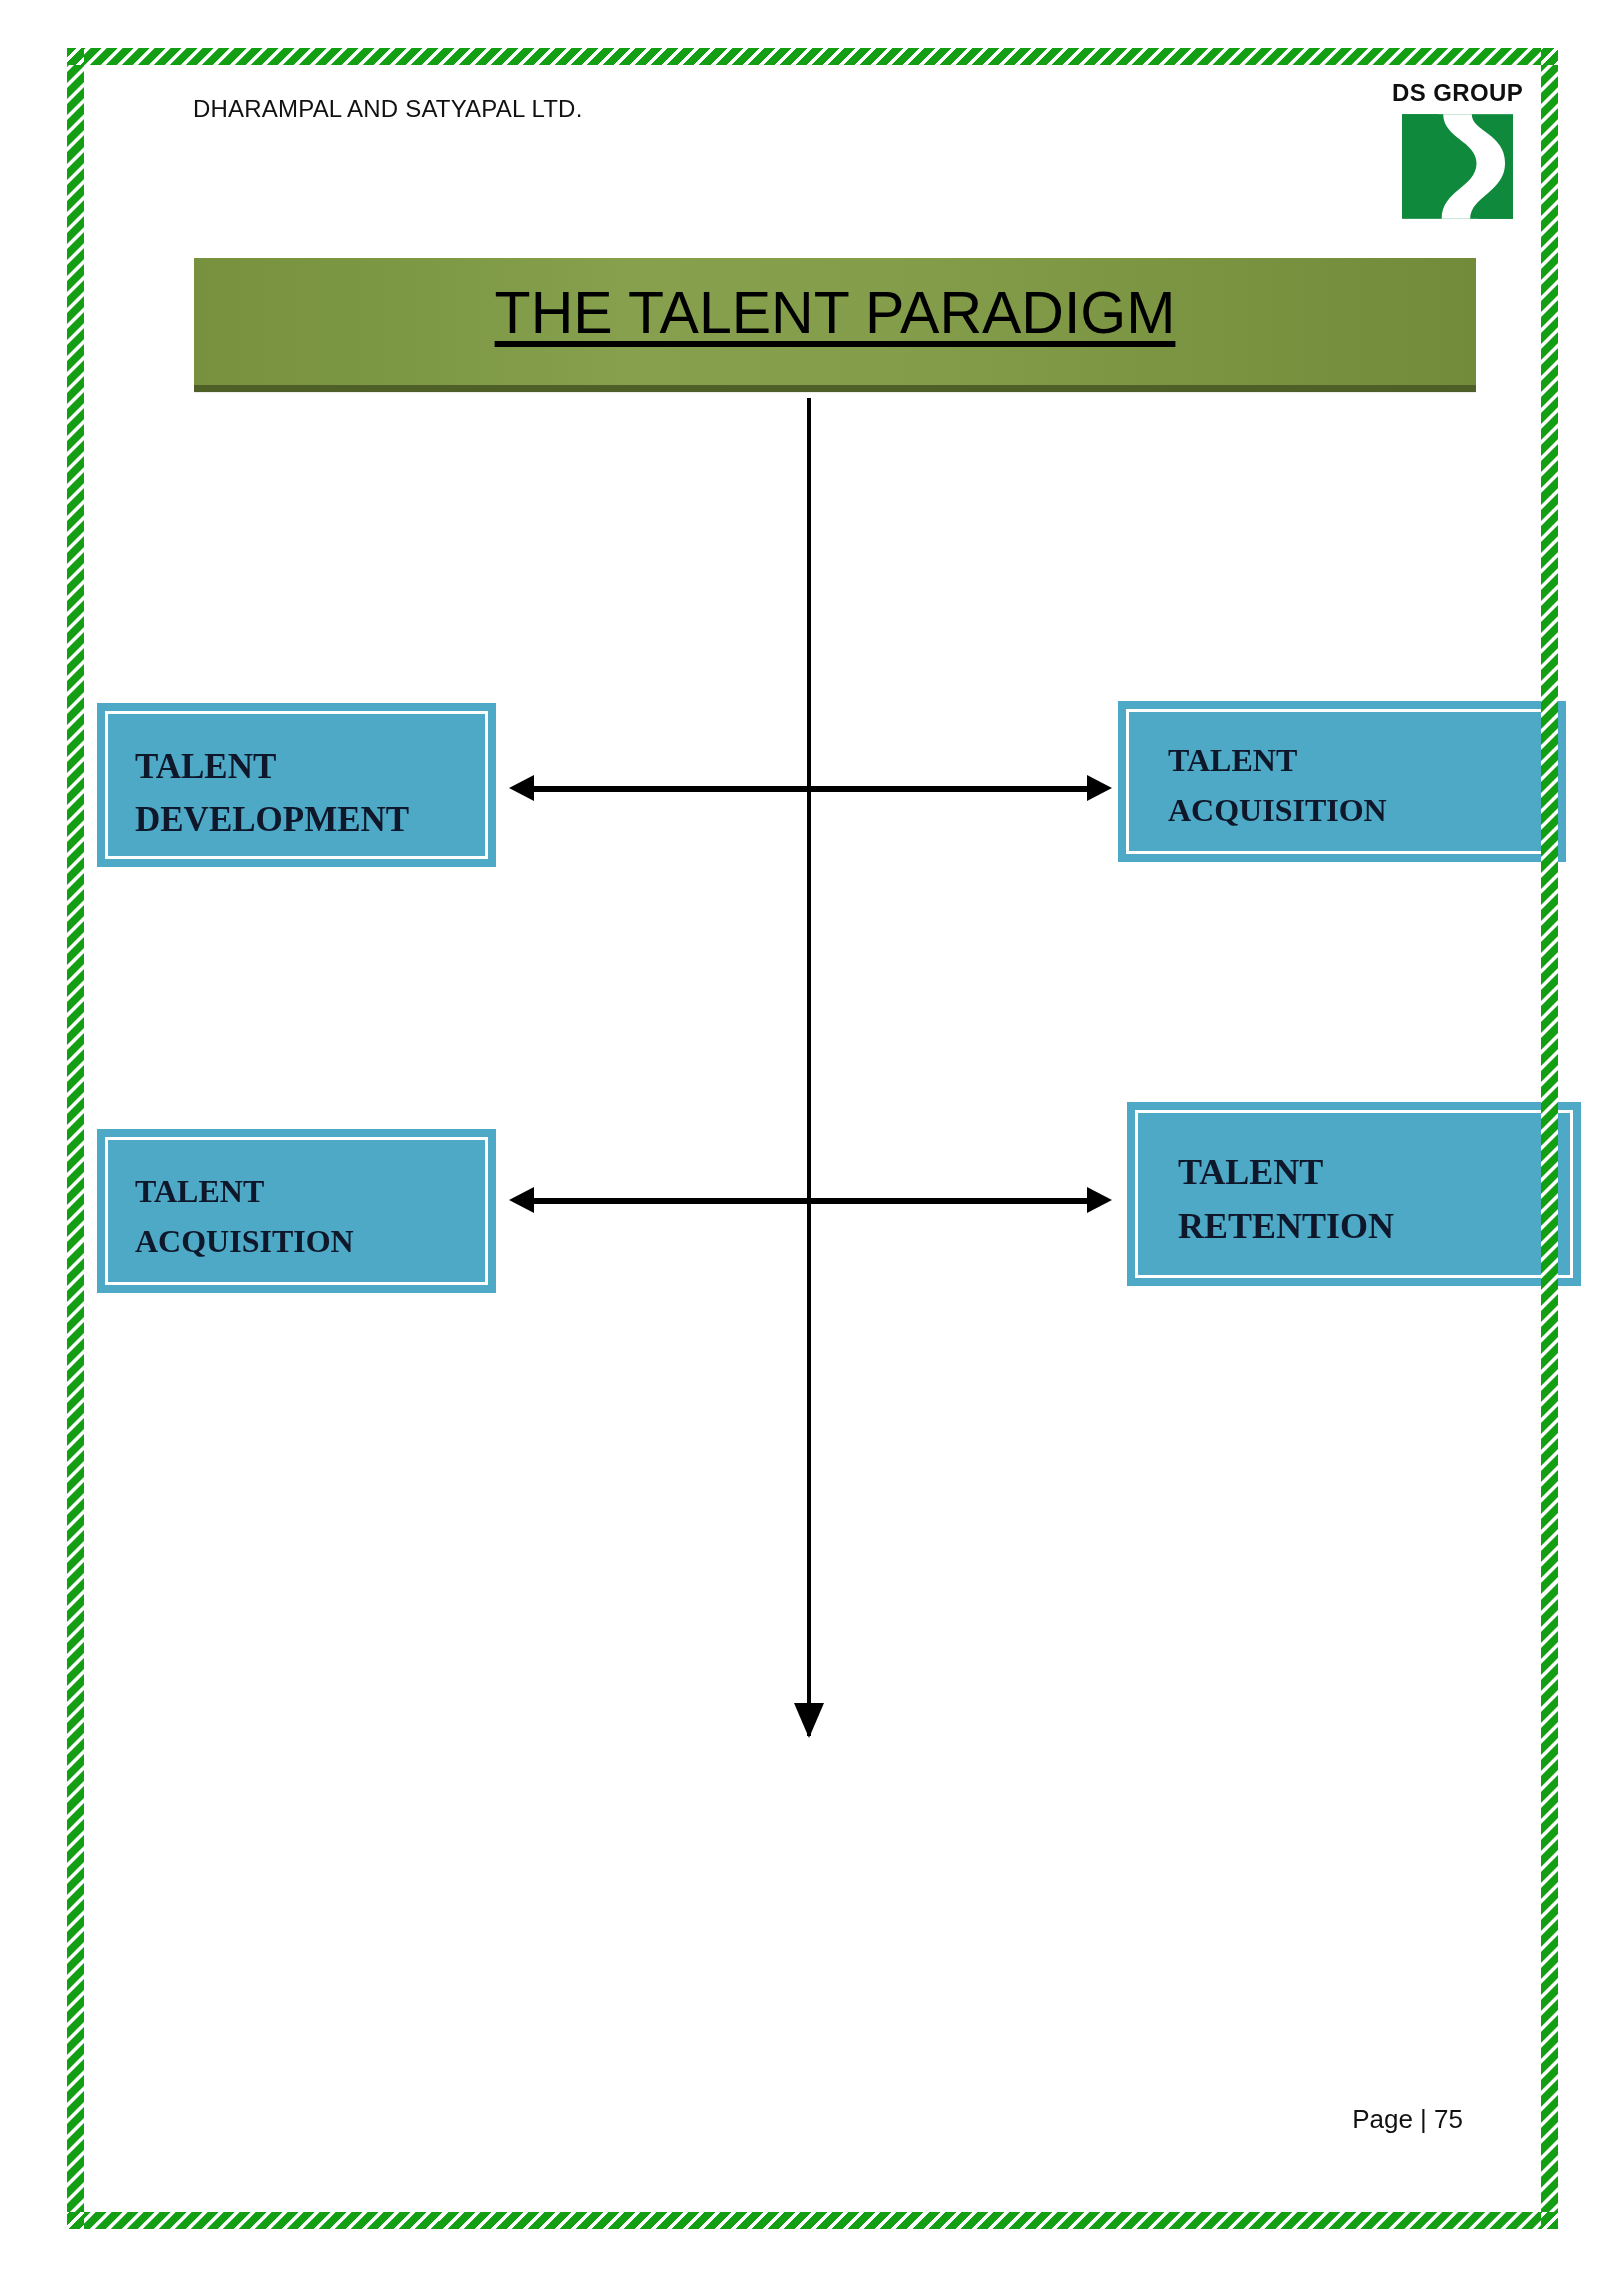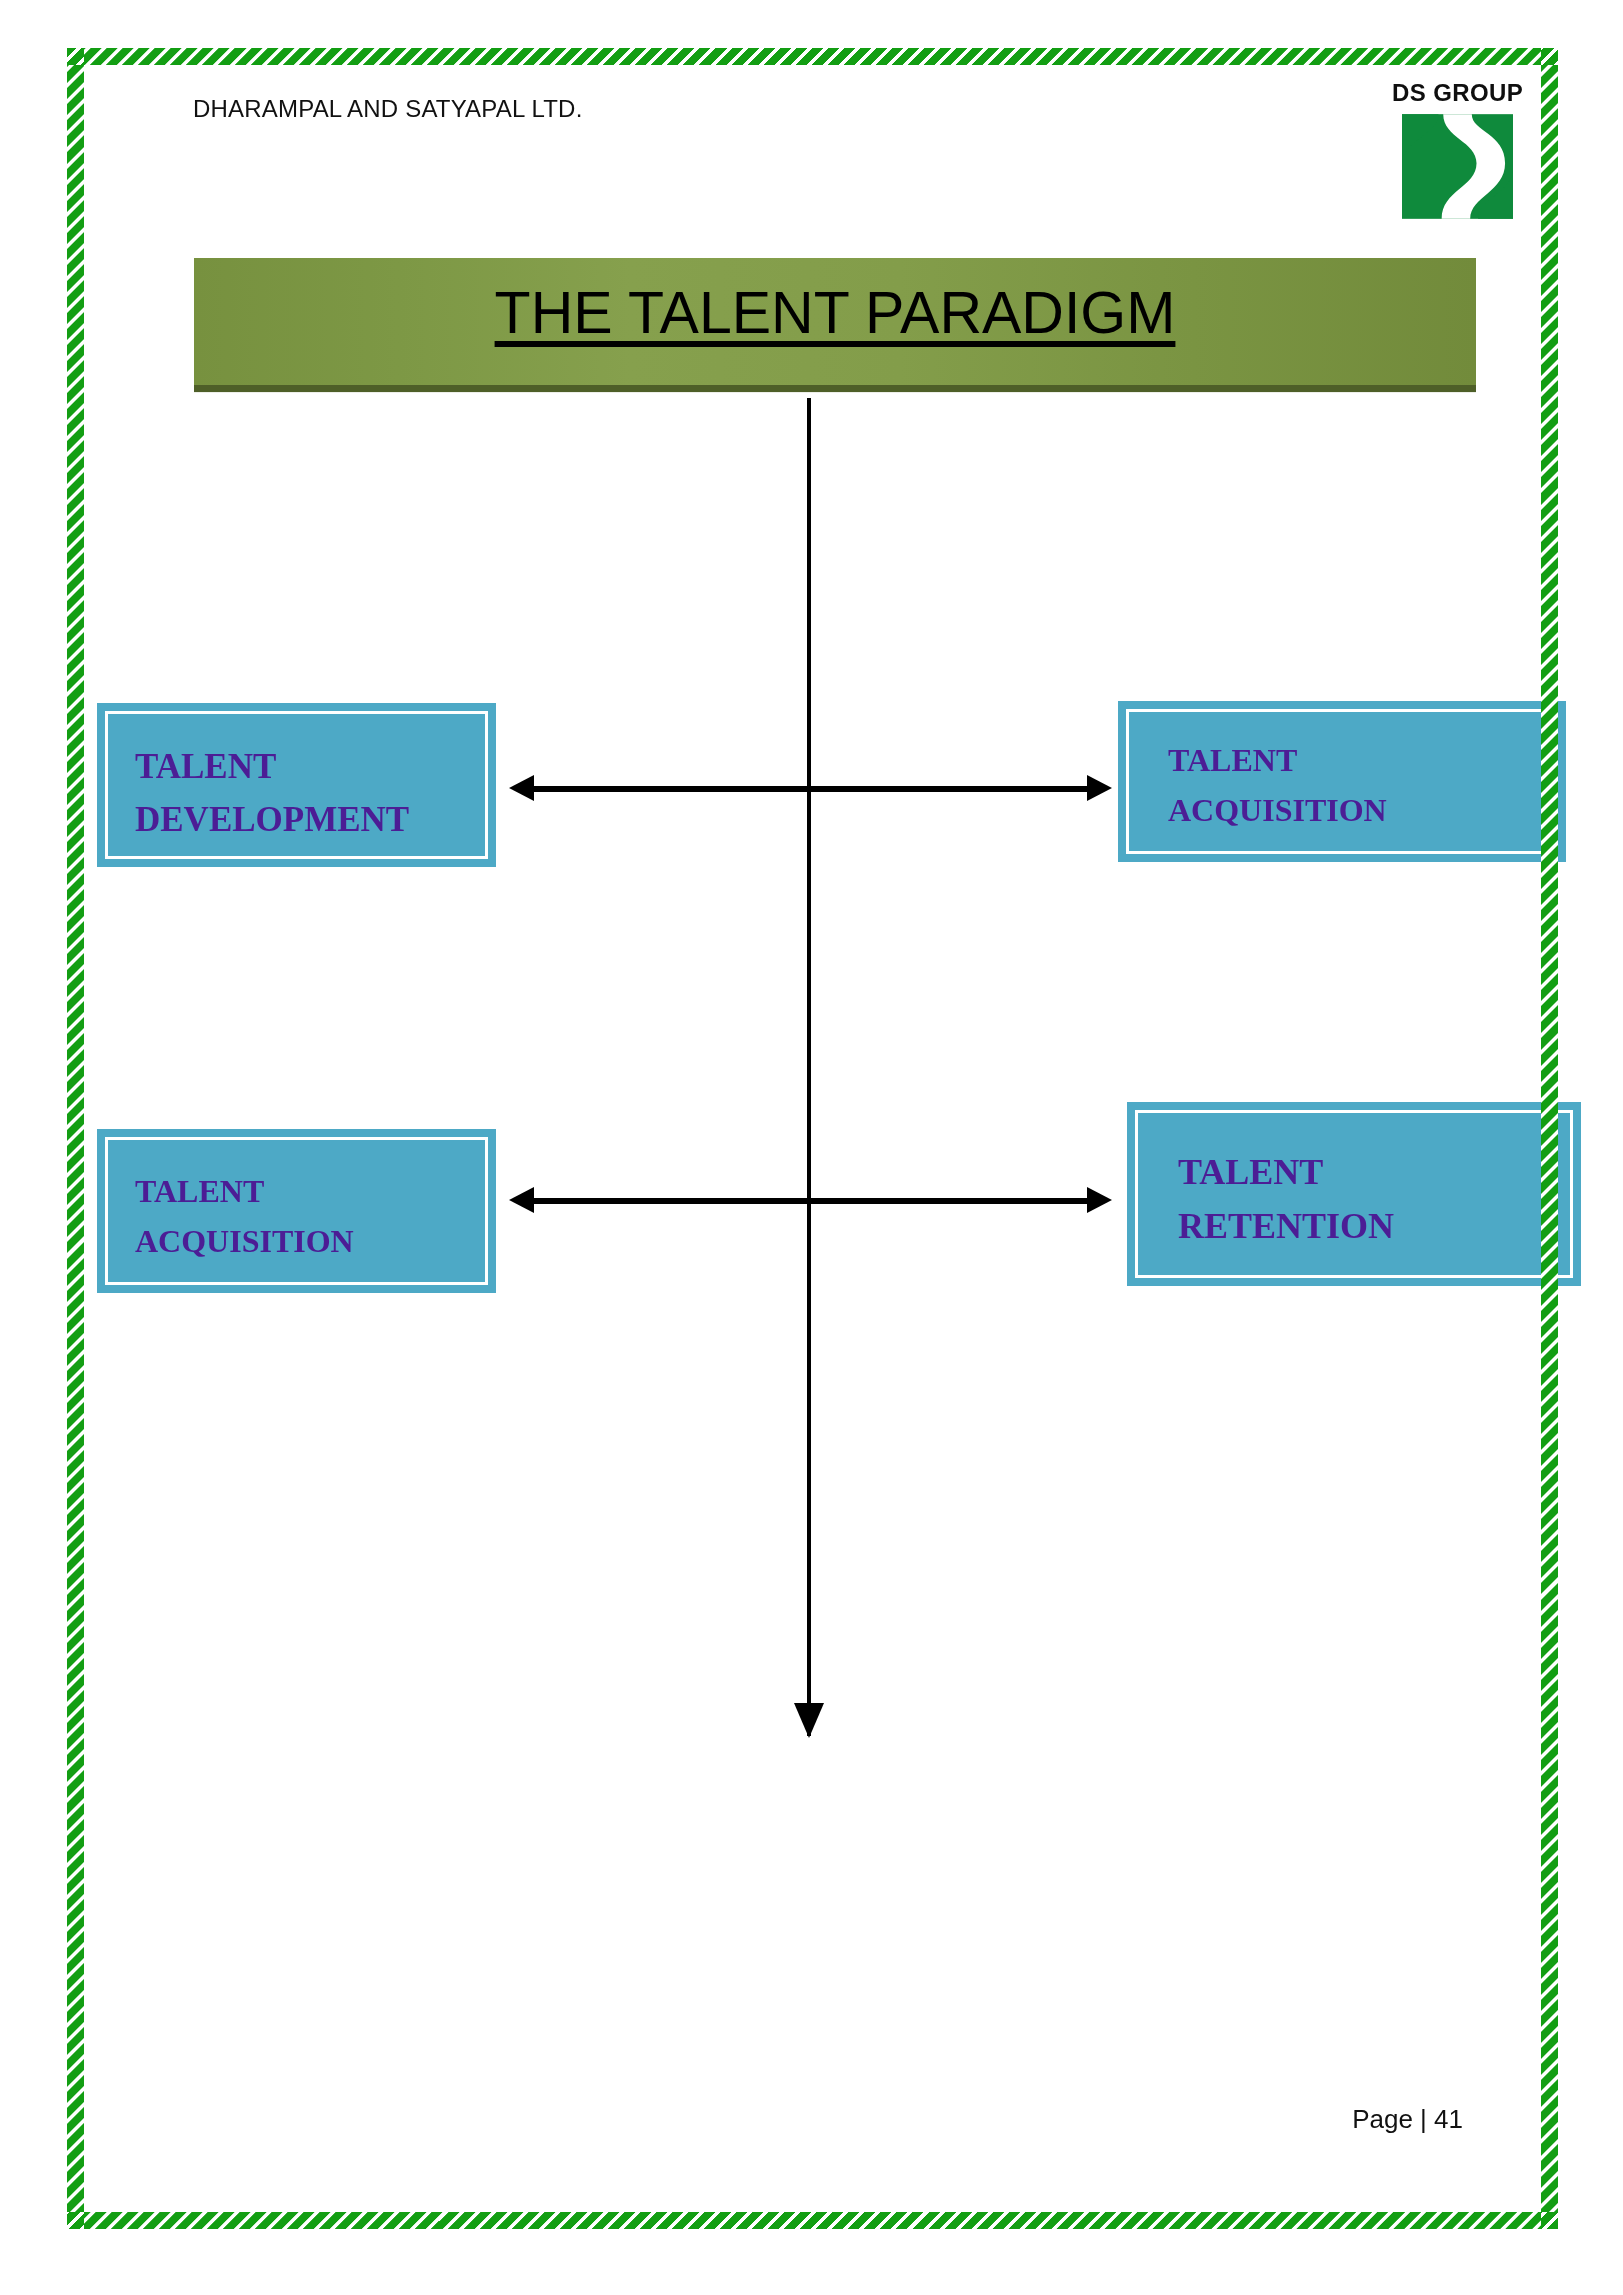--- a/index.html
+++ b/index.html
@@ -156,21 +156,21 @@
   .h-arrow.bottom { left: 533px; top: 1198px; width: 555px; }
 
   
   .box {
     position: absolute;
     box-sizing: border-box;
     background: #4da9c6;
     border: 3.2px solid #ffffff;
     outline: 8.7px solid #4da9c6;
     z-index: 10;
-    color: #4c1d95;
+    color: #0f172a;
     font-family: "Liberation Serif", serif;
     font-weight: bold;
   }
   .box .line {
     white-space: nowrap;
   }
 
   .box-acquisition {
     left: 105px;
     top: 711px;
@@ -267,16 +267,16 @@
     <div class="line">ACQUISITION</div>
   </div>
 
   <div class="box box-retention">
     <div class="line">TALENT</div>
     <div class="line">RETENTION</div>
   </div>
 
   <div class="deco-border"></div>
 
-  <div class="footer">Page | 41</div>
+  <div class="footer">Page | 75</div>
 
 </div>
 
 
 </body></html>

